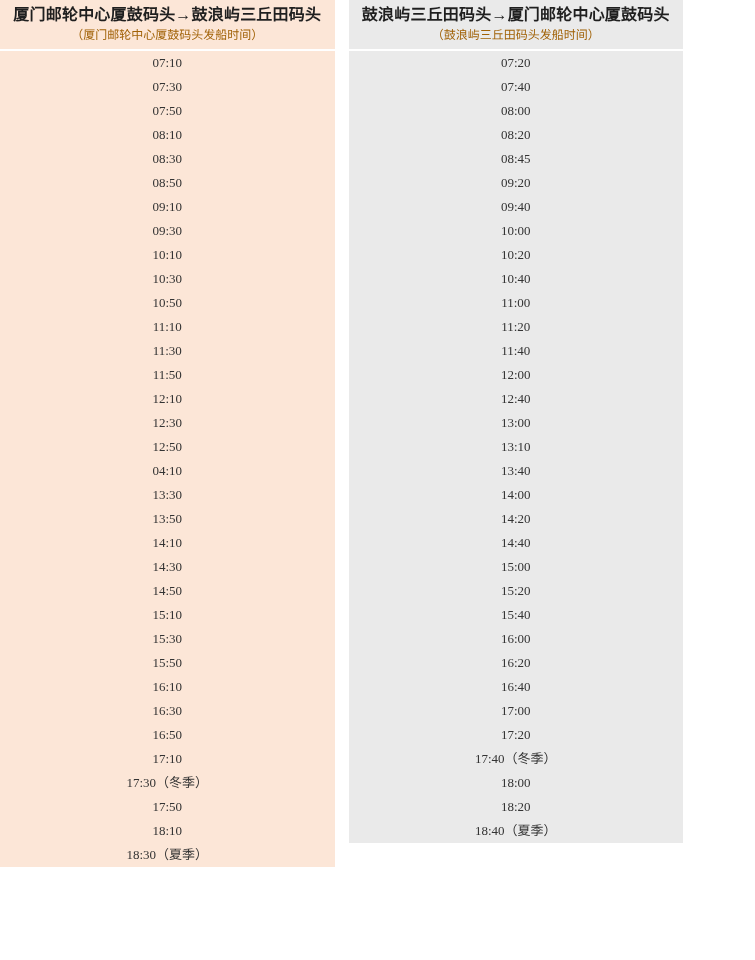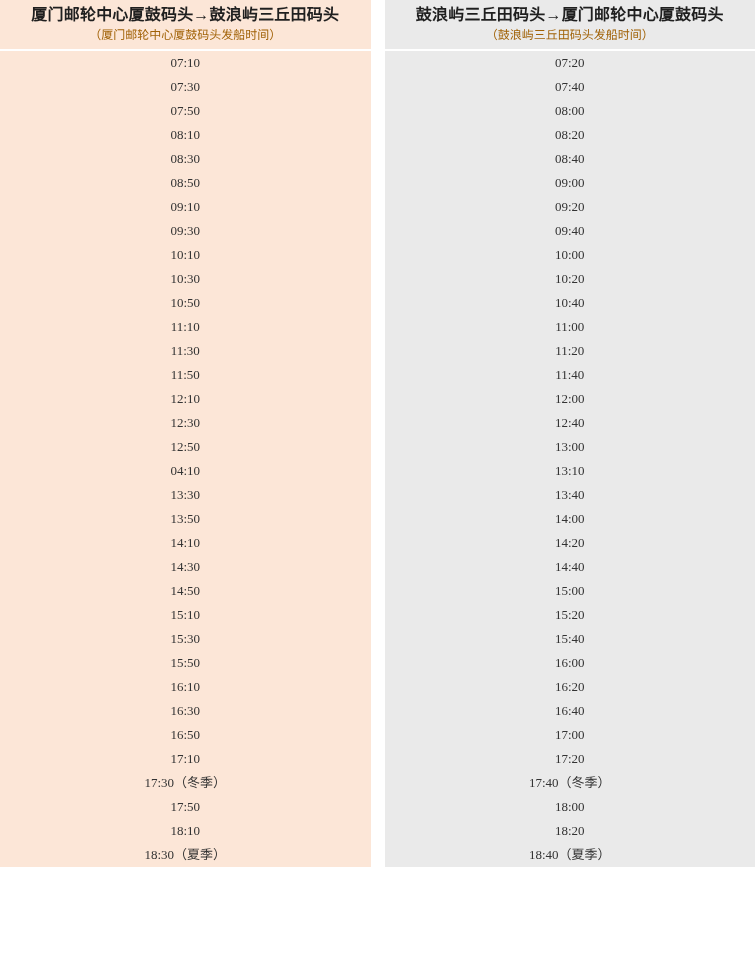--- a/index.html
+++ b/index.html
@@ -9,21 +9,21 @@
     background: #ffffff;
   }
   body {
     width: 755px;
     font-family: "Liberation Serif", "DejaVu Serif", serif;
     color: #333333;
     -webkit-font-smoothing: none;
   }
 
   .timetable {
-    width: 755px;
+    width: 683px;
     display: flex;
     flex-direction: row;
     align-items: flex-start;
     gap: 14px;
   }
 
   .route-col {
     flex: 1 1 376px;
     width: 376px;
     display: flex;
@@ -133,22 +133,21 @@
   <div class="route-col col-inbound">
     <div class="route-header">
       <div class="route-title">鼓浪屿三丘田码头→厦门邮轮中心厦鼓码头</div>
       <div class="route-subtitle">（鼓浪屿三丘田码头发船时间）</div>
     </div>
     <div class="time-list">
         <div class="time-row">07:20</div>
         <div class="time-row">07:40</div>
         <div class="time-row">08:00</div>
         <div class="time-row">08:20</div>
-        <div class="time-row">08:40</div>
-        <div class="time-row">09:00</div>
+        <div class="time-row">08:45</div>
         <div class="time-row">09:20</div>
         <div class="time-row">09:40</div>
         <div class="time-row">10:00</div>
         <div class="time-row">10:20</div>
         <div class="time-row">10:40</div>
         <div class="time-row">11:00</div>
         <div class="time-row">11:20</div>
         <div class="time-row">11:40</div>
         <div class="time-row">12:00</div>
         <div class="time-row">12:40</div>

